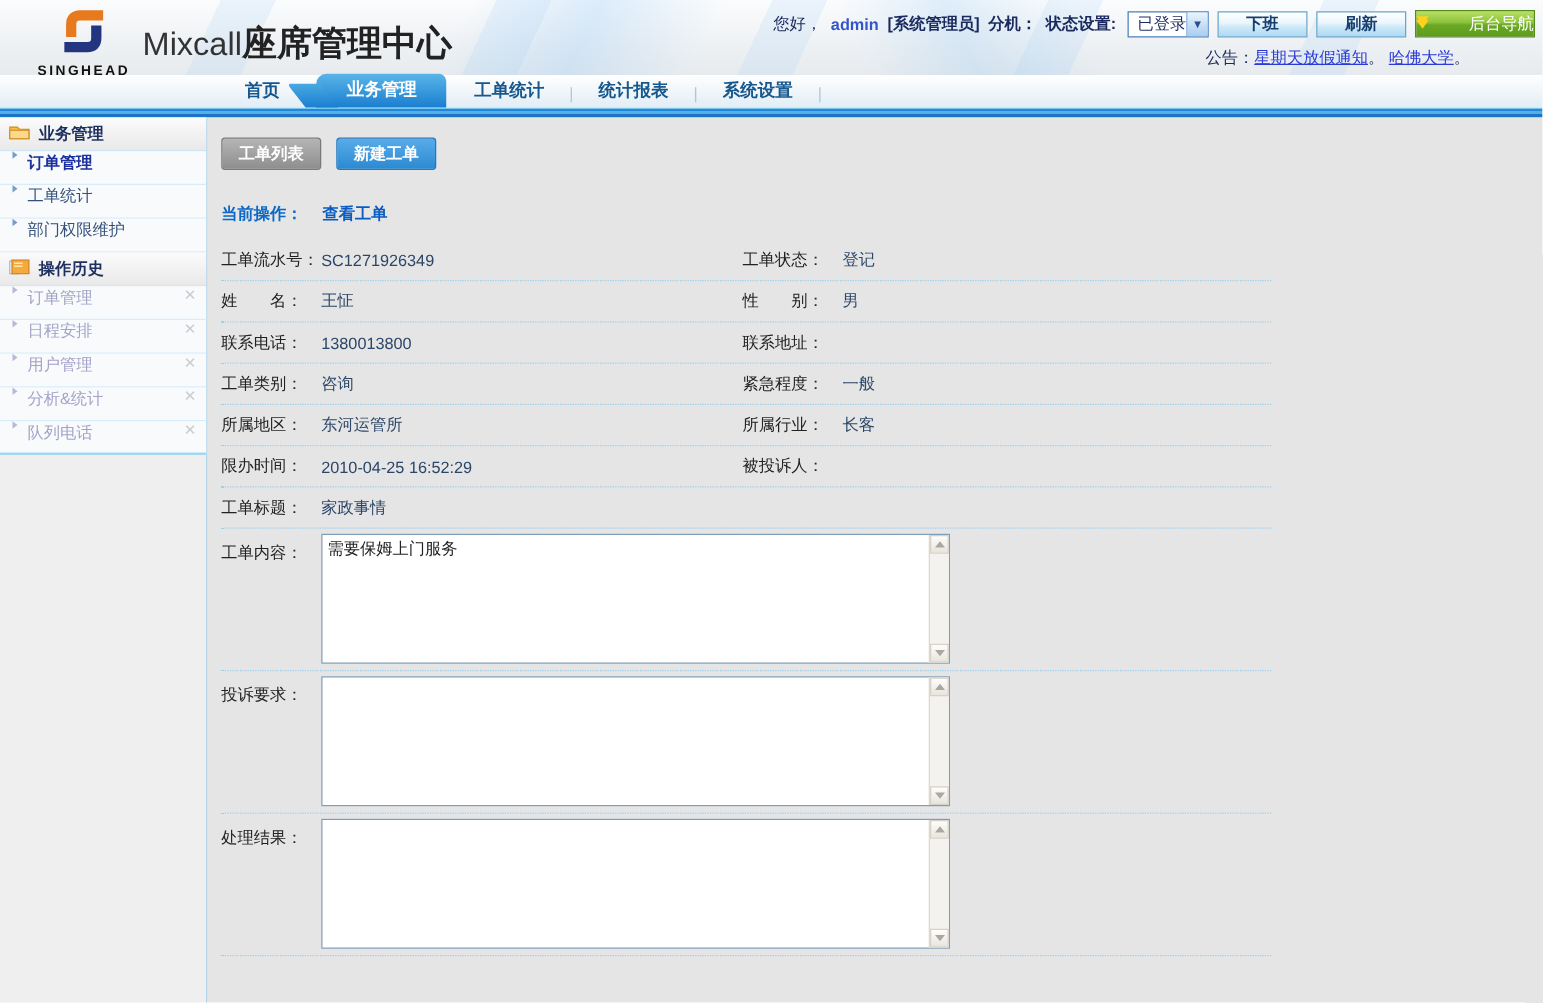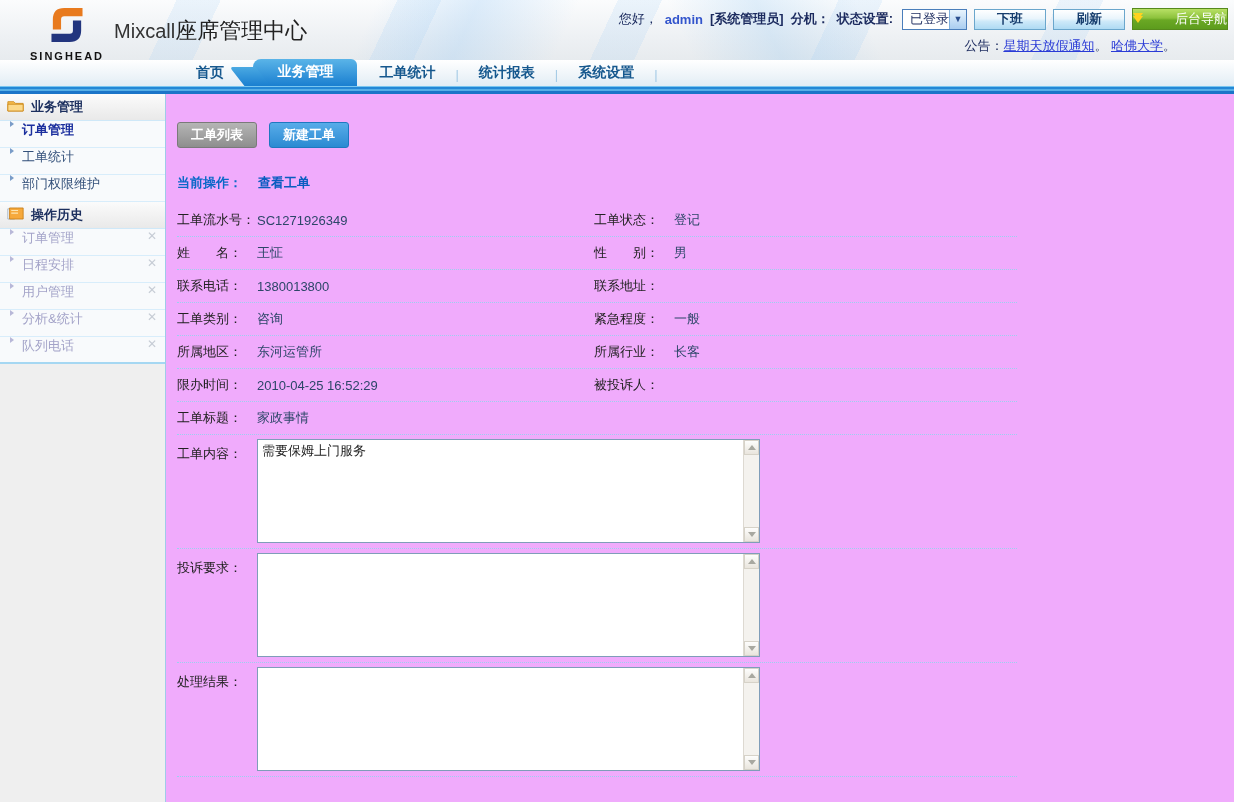--- a/index.html
+++ b/index.html
@@ -11,22 +11,22 @@
     background:linear-gradient(180deg,#fbfcfd,#eef1f4 60%,#e7ebee); overflow:hidden; }
   .hdr::before { content:""; position:absolute; inset:0;
     background:
       linear-gradient(115deg,transparent 30%,rgba(150,200,245,.30) 38%,transparent 46%),
       linear-gradient(65deg,transparent 55%,rgba(140,195,240,.25) 62%,transparent 70%),
       repeating-linear-gradient(115deg,transparent 0 160px,rgba(160,205,245,.18) 160px 200px); }
   .logo-wrap { position:absolute; left:30px; top:4px; display:flex; align-items:flex-start; z-index:2; }
   .logo-block { display:flex; flex-direction:column; align-items:center; }
   .logo-block .company { font-size:11px; font-weight:bold; letter-spacing:2px; color:#111; margin-top:0px; }
   .title { margin:12px 0 0 10px; font-size:23px; color:#2b2b2b; white-space:nowrap; }
-  .title .brand { font-size:20px; letter-spacing:0px; color:#333; }
-  .title .suffix { font-weight:normal; font-size:22px; color:#222; }
+  .title .brand { font-size:26px; letter-spacing:0px; color:#333; }
+  .title .suffix { font-weight:bold; font-size:28px; color:#222; }
 
   .hdr-right { position:absolute; top:8px; right:6px; z-index:2; text-align:right; }
   .hr1 { display:flex; align-items:center; gap:7px; justify-content:flex-end;
          font-size:13px; color:#1b2a5e; }
   .hr1 .greet { color:#1b2a5e; }
   .hr1 .user { color:#3355cc; font-weight:bold; }
   .hr1 .role, .hr1 .blbl { font-weight:bold; color:#1b2a5e; }
   .selbox { display:flex; align-items:center; height:21px; background:#fff;
     border:1px solid #4a7ebb; margin-left:2px; }
   .selbox .selval { width:46px; padding-left:5px; font-size:13px; color:#1b2a5e; }
@@ -67,21 +67,21 @@
   .s-item { height:27px; display:flex; align-items:flex-start; gap:8px; padding:0 8px 0 10px;
     background:#f8fafc; border-bottom:1px solid #d8edfb; font-size:13px; color:#33507a; cursor:pointer; }
   .s-item .tri { width:0; height:0; border-left:4px solid #7a9cc8;
     border-top:3px solid transparent; border-bottom:3px solid transparent; }
   .s-item.active { color:#1b2f9e; font-weight:bold; }
   .s-item.hist { color:#a3a3c8; }
   .s-item.hist .tri { border-left-color:#b8b8d8; }
   .s-item .close { margin-left:auto; font-size:12px; color:#c6ccd5; cursor:pointer; }
   .s-item.lastblue { border-bottom:2px solid #a5d7f2; }
 
-  .main { flex:1; background:#f0abfc; padding:28px 0 0 11px; position:relative; font-size:13px; }
+  .main { flex:1; background:#e5e5e5; padding:16px 0 0 11px; position:relative; font-size:13px; }
   .toolbar { display:flex; gap:12px; }
   .btn-gray { padding:3px 13px; font-size:13px; font-weight:bold; color:#fff; cursor:pointer;
     background:linear-gradient(180deg,#b5b5b5,#8e8e8e); border:1px solid #7a7a7a; border-radius:3px; }
   .btn-blue { padding:3px 13px; font-size:13px; font-weight:bold; color:#fff; cursor:pointer;
     background:linear-gradient(180deg,#58ace9,#2b8ad2); border:1px solid #1f78c0; border-radius:3px; }
   .curop { margin-top:26px; font-size:13px; font-weight:bold; color:#0a68c8; }
   .curop .cval { margin-left:16px; color:#0a5cc0; }
 
   .form { width:840px; margin-top:12px; }
   .frow { display:flex; align-items:center; height:33px; border-bottom:1px dotted #9cd0ef; }

